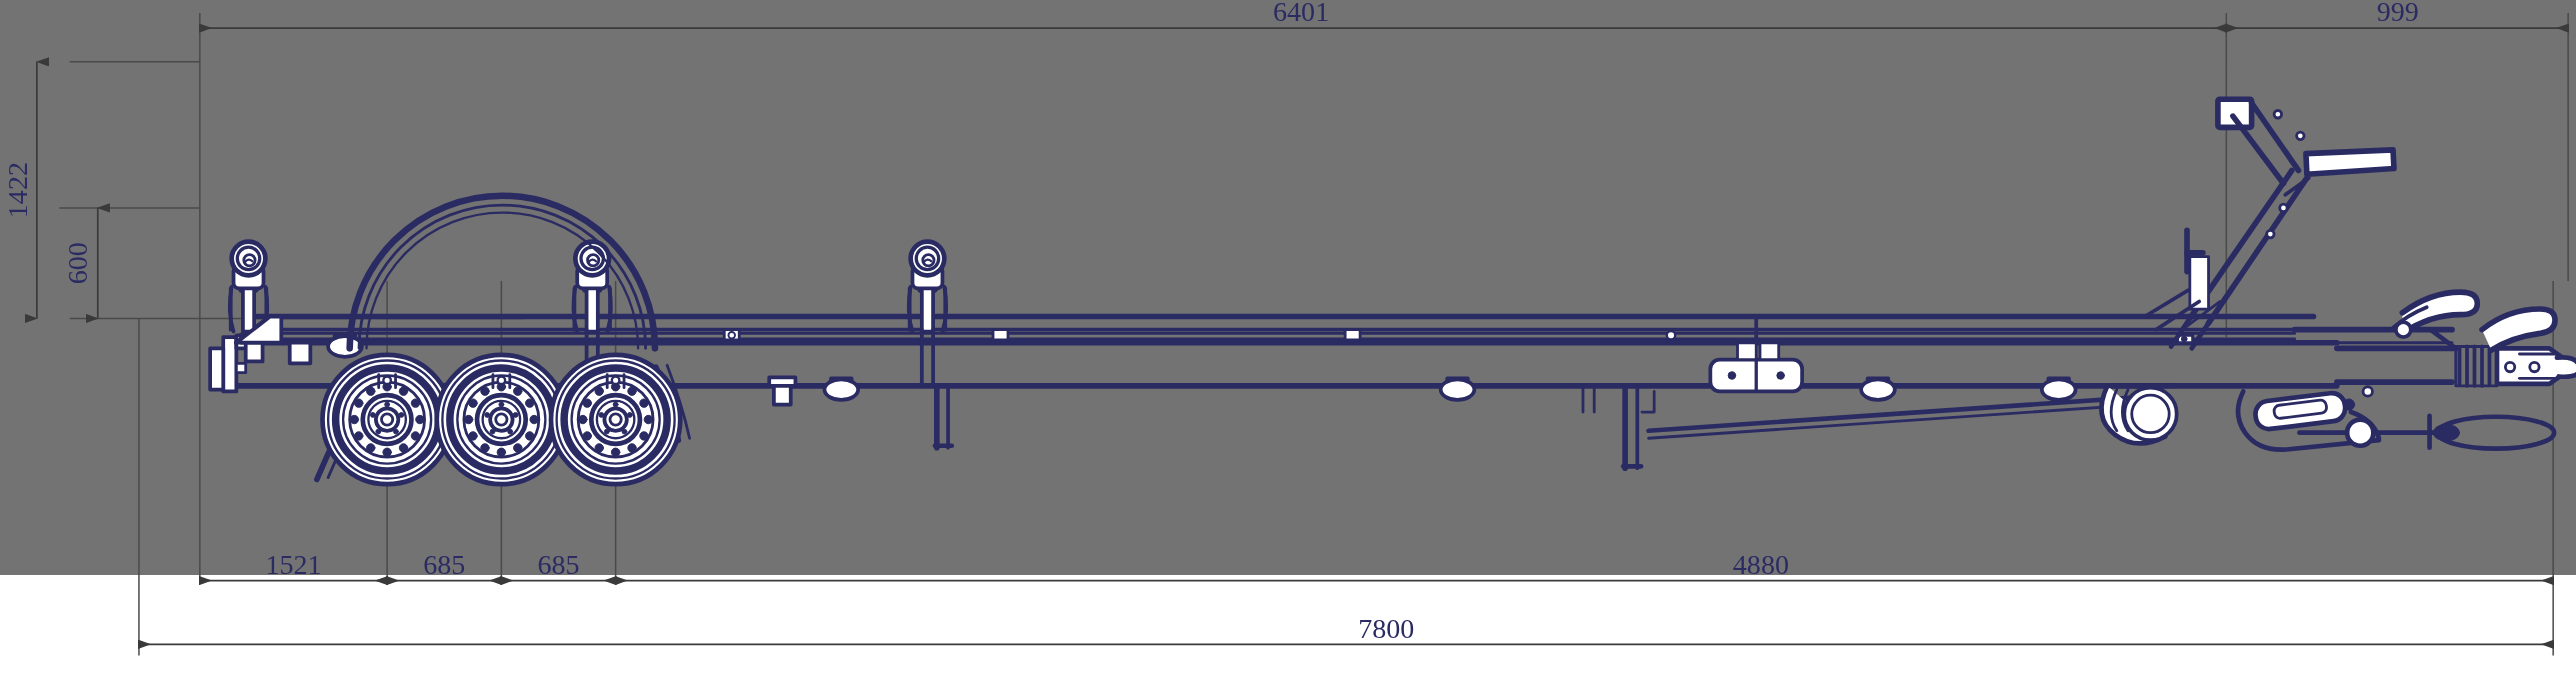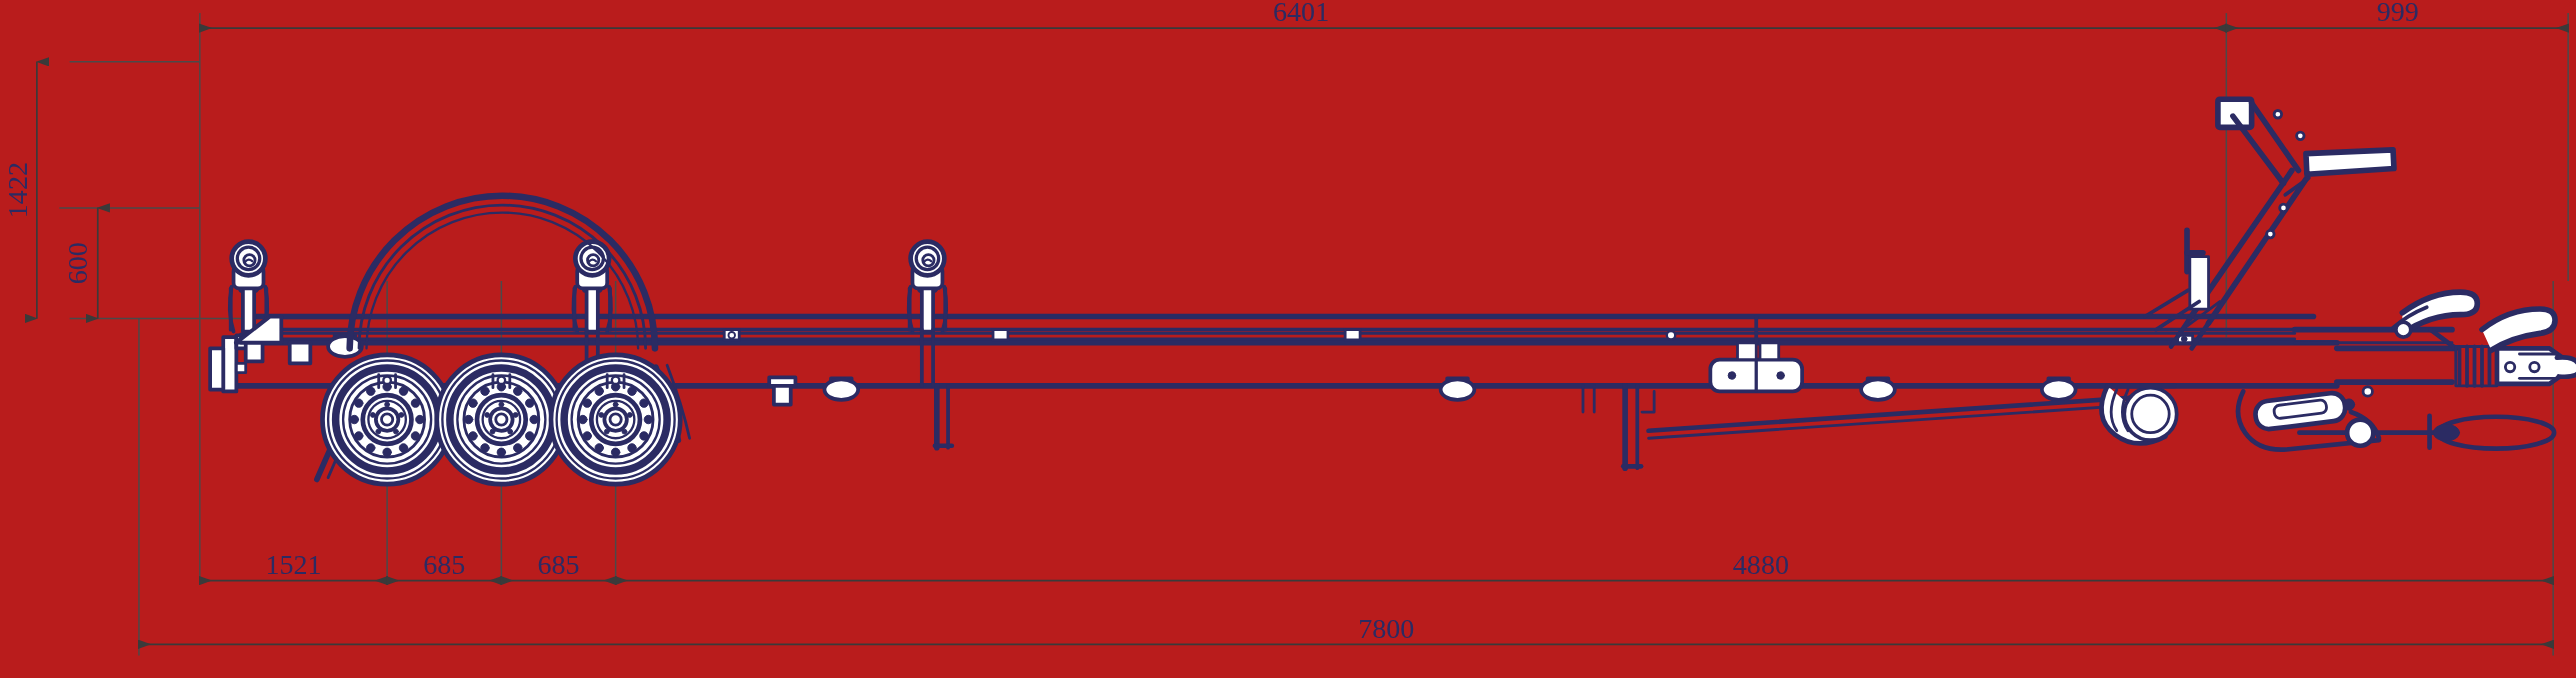--- a/index.html
+++ b/index.html
@@ -9,22 +9,22 @@
   }
   body {
     width: 2576px;
     height: 678px;
     font-family: "Liberation Sans", sans-serif;
     overflow: hidden;
   }
   #drawing-root {
     position: relative;
     width: 2576px;
-    height: 678px;
-    background: #b91c1c;
+    height: 575px;
+    background: #737373;
   }
   #drawing-svg {
     position: absolute;
     left: 0;
     top: 0;
     width: 2576px;
     height: 678px;
     display: block;
   }
   .dim-text {

